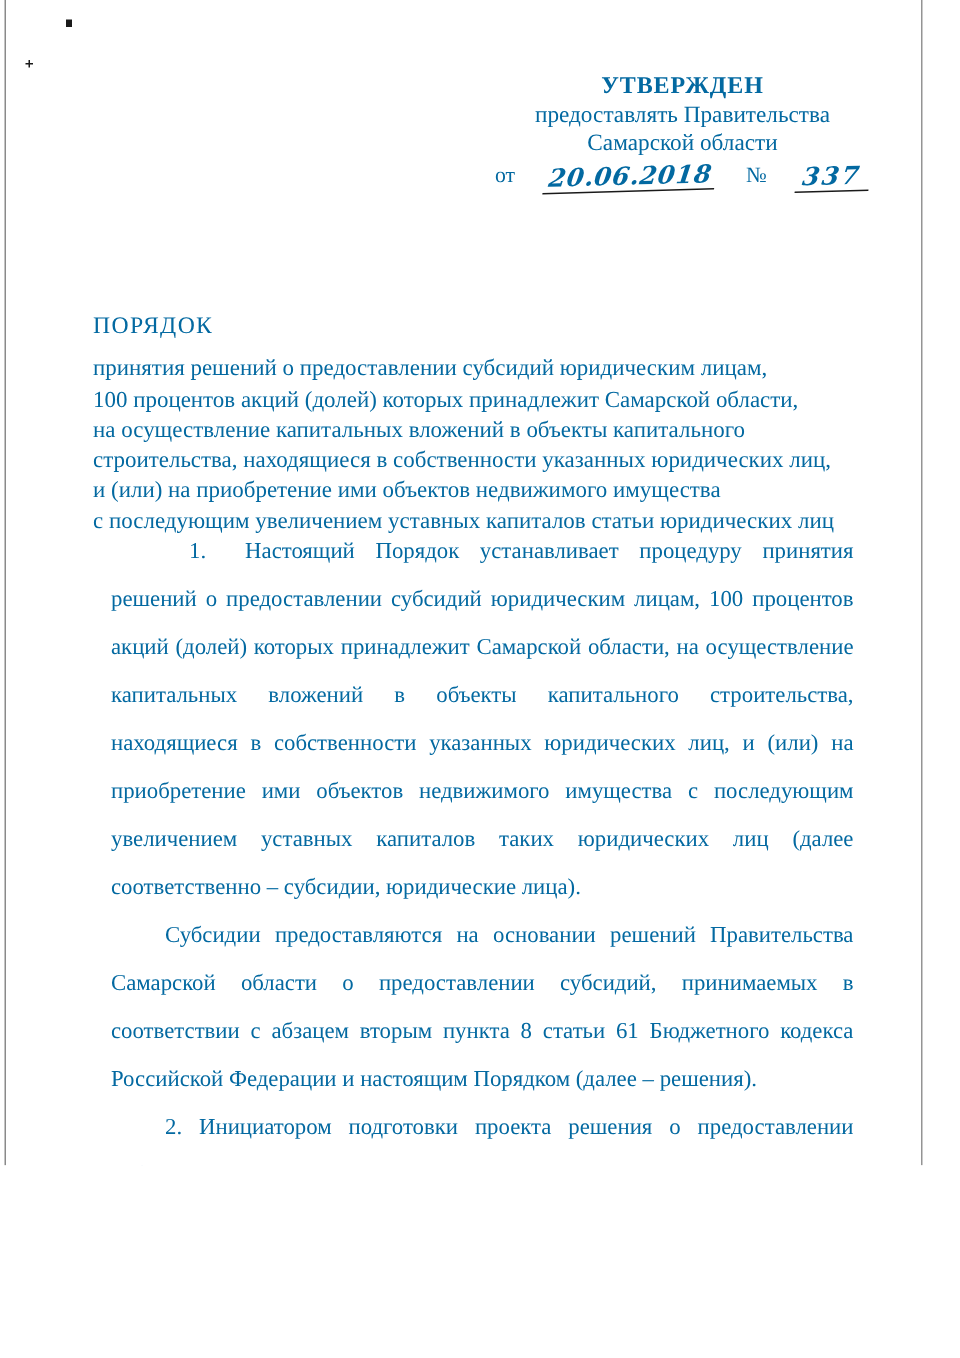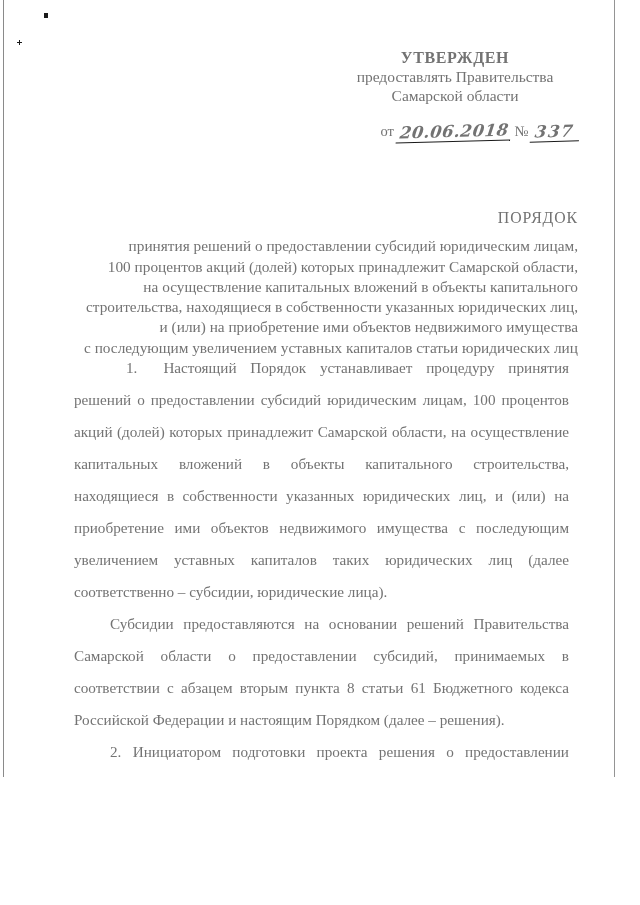--- a/index.html
+++ b/index.html
@@ -10,21 +10,21 @@
   }
 
   .page {
     position: relative;
     width: 640px;
     height: 777px;
     margin: 0 auto;
     background: #ffffff;
     overflow: hidden;
     font-family: "Liberation Serif", "DejaVu Serif", serif;
-    color: #737373;
+    color: #0369a1;
     -webkit-font-smoothing: antialiased;
   }
 
   
   .scan-edge {
     position: absolute;
     top: 0;
     bottom: 0;
     width: 1px;
     background: #2a2a2a;
@@ -76,24 +76,24 @@
   .approval .heading {
     font-weight: bold;
     letter-spacing: .6px;
     font-size: 16px;
   }
   .approval .line {
     display: block;
   }
 
   .date-row {
-    margin-top: 17px;
+    margin-top: 3px;
     display: flex;
     align-items: flex-end;
-    justify-content: flex-end;
+    justify-content: space-between;
     gap: 3px;
     font-size: 15px;
   }
   .hand {
     font-family: "DejaVu Serif", "Liberation Serif", serif;
     font-style: italic;
     font-weight: bold;
     font-size: 16.5px;
     letter-spacing: .5px;
     border-bottom: 1.4px solid #1a1a1a;
@@ -110,21 +110,21 @@
     font-size: 14.5px;
     padding-bottom: 1px;
   }
 
   
   .doc-title {
     position: absolute;
     left: 62px;
     top: 208px;
     width: 516px;
-    text-align: right;
+    text-align: left;
     font-size: 15.3px;
     line-height: 20.3px;
   }
   .doc-title .main {
     font-size: 15.8px;
     letter-spacing: .9px;
     margin-bottom: 8px;
   }
   .doc-title .sub-line { display: block; }
 

